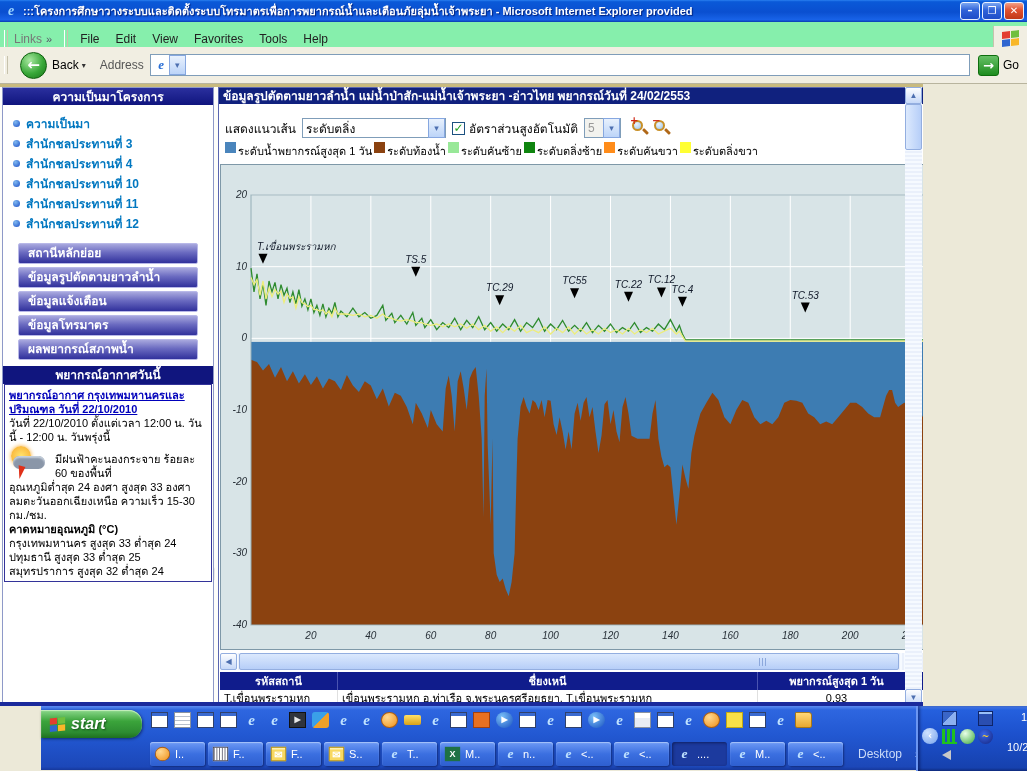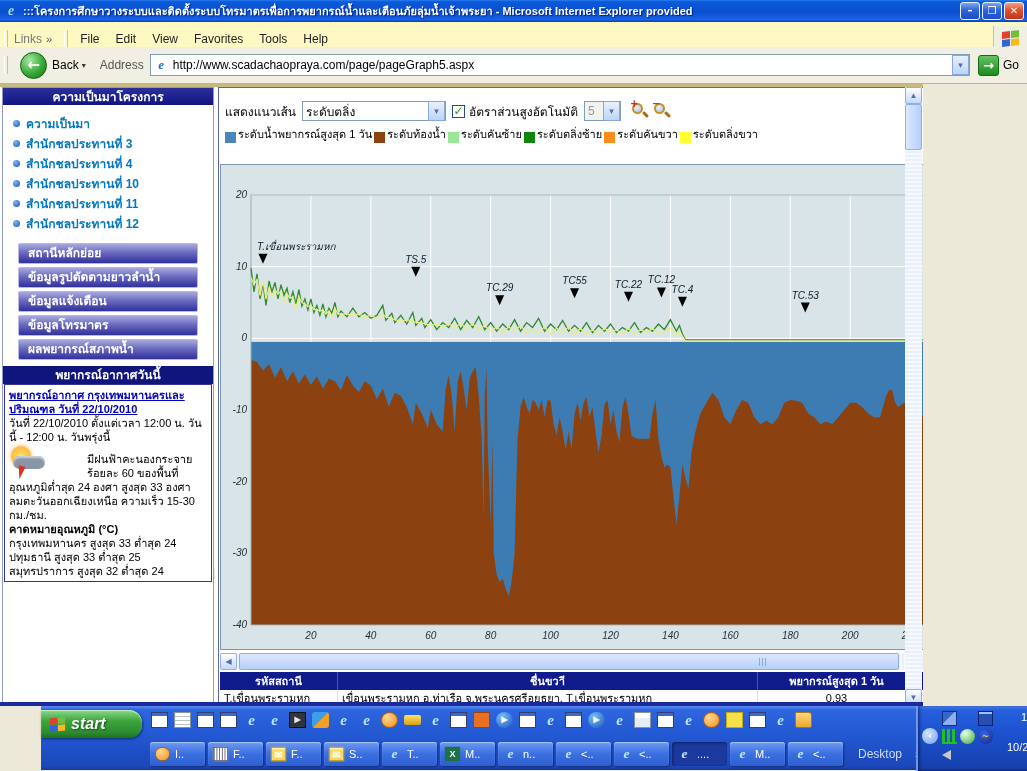--- a/index.html
+++ b/index.html
@@ -12,21 +12,21 @@
     display:flex; align-items:center; padding:0 3px; color:#fff; }
   .titlebar .ie-ico { width:16px; height:16px; color:#9AD4FF; font:bold italic 14px "Liberation Serif",serif; text-align:center; line-height:15px; }
   .titlebar .ttl { font:bold 11px "Liberation Sans",sans-serif; margin-left:4px; white-space:nowrap; overflow:hidden; flex:1;
     text-shadow:1px 1px 1px #00207A; }
   .winbtn { width:20px; height:18px; margin-left:2px; border:1px solid #EAF2FF; border-radius:3px;
     color:#fff; font:bold 10px "DejaVu Sans",sans-serif; text-align:center; line-height:16px;
     background:linear-gradient(180deg,#7CA7F2,#2F62D8 45%,#1E4DC8); }
   .winbtn.close { background:linear-gradient(180deg,#F2A088,#E05030 45%,#C03818); }
 
   
-  .menubar { position:absolute; left:0; top:22px; width:100%; height:34px; background:#fef9c3;
+  .menubar { position:absolute; left:0; top:22px; width:100%; height:34px; background:#86efac;
     border-bottom:1px solid #D8D4C0; display:flex; align-items:center; font-size:12px; color:#222; }
   .grip { width:4px; height:18px; margin:0 4px; border-left:1px solid #fff; border-right:1px solid #C6C2AC; }
   .links-lbl { color:#777; margin:0 2px 0 2px; }
   .chev { color:#556; font-size:11px; margin:0 8px 0 2px; }
   .menu-item { padding:3px 8px; }
   .winflag-box { margin-left:auto; width:34px; height:25px; display:flex; align-items:center; justify-content:center;
     border-left:1px solid #C6C2AC; background:#F1EEE2; }
   .flag { width:17px; height:15px; display:grid; grid-template-columns:8px 8px; grid-template-rows:7px 7px; gap:1px; transform:skewY(-6deg); }
   .flag i { display:block; }
   .flag .r{background:#E33E30;} .flag .g{background:#6FBF3E;} .flag .b{background:#2F66D0;} .flag .y{background:#F8B729;}
@@ -63,21 +63,21 @@
   .sb-link { display:flex; align-items:center; margin:1px 0; }
   .sb-bullet { width:7px; height:7px; border-radius:50%; background:radial-gradient(circle at 35% 30%,#7FB8F0,#1C50C8); margin-right:6px; flex:none; }
   .sb-link span { color:#0077C0; font-weight:bold; font-size:12px; }
   .sb-btn { margin:3px 15px; height:21px; border:1px solid #B8B8E8; border-radius:2px;
     background:linear-gradient(180deg,#A8A8DE 0%,#6A6AC0 45%,#31319C 100%);
     color:#fff; font:bold 12px "Liberation Sans",sans-serif; line-height:19px; padding-left:9px; }
   .sb-head2 { margin-top:6px; height:18px; background:#10157E; color:#fff; font:bold 12px "Liberation Sans",sans-serif;
     text-align:center; line-height:18px; }
   .weather { margin:0 1px; border:1px solid #333399; padding:3px 4px; font-size:11px; color:#000; line-height:14px; }
   .weather a { color:#0000BB; font-weight:bold; text-decoration:underline; }
-  .wx-row { display:flex; align-items:flex-end;gap:32px; }
+  .wx-row { display:flex; align-items:flex-end; }
   .wx-icon { position:relative; width:40px; height:34px; flex:none; margin:2px 6px 0 0; }
   .wx-sun { position:absolute; left:2px; top:0; width:20px; height:20px; border-radius:50%;
     background:radial-gradient(circle,#FFE36E,#F8A829); box-shadow:0 0 4px #F8A829; }
   .wx-cloud { position:absolute; left:4px; top:10px; width:32px; height:13px; border-radius:8px; background:#8A96A8; box-shadow:inset 0 2px 2px #C8D2DE; }
   .wx-bolt { position:absolute; left:8px; top:20px; width:0; height:0; border-left:4px solid transparent; border-right:3px solid transparent;
     border-top:13px solid #E03018; transform:rotate(14deg); }
   .wx-bold { font-weight:bold; }
 
   
   .main { position:absolute; left:218px; top:3px; width:788px; height:619px; background:#fff; border:1px solid #5A66B0; }
@@ -90,21 +90,21 @@
   .xp-select.small .val { width:18px; color:#999; }
   .xp-select.disabled { background:#F2F2EE; }
   .cb { width:13px; height:13px; border:1px solid #1C5180; background:#fff; color:#21A121; font:bold 12px "DejaVu Sans",sans-serif;
     line-height:11px; text-align:center; margin-right:4px; }
   .mag { position:relative; width:17px; height:17px; margin-left:5px; }
   .mag .lens { position:absolute; left:0; top:0; width:11px; height:11px; border-radius:50%; border:2px solid #C89028;
     background:radial-gradient(circle at 35% 30%,#EAF4FF,#9CC4E8); }
   .mag .handle { position:absolute; left:10px; top:10px; width:7px; height:3px; background:#B06818; transform:rotate(45deg); border-radius:1px; }
   .mag .sign { position:absolute; left:-2px; top:-5px; color:#D02818; font:bold 10px "DejaVu Sans",sans-serif; }
   .legend { display:flex; align-items:center; margin-top:4px; height:16px; }
-  .lg-item { display:flex; align-items:flex-end; margin-right:2px; }
+  .lg-item { display:flex; align-items:flex-start; margin-right:2px; }
   .lg-sq { width:11px; height:11px; margin-right:2px; flex:none; }
   .lg-lbl { font-size:11px; }
 
   .chartbox { position:absolute; left:1px; top:76px; width:784px; height:486px; background:#D8E4E7; border:1px solid #7E98A8; }
   .chartbox svg { display:block; }
 
   
   .hscroll { position:absolute; left:1px; top:565px; width:784px; height:17px; background:#F2F6FE;
     background-image:linear-gradient(90deg,#F6FAFF 50%, #EAF0FB 50%); background-size:4px 100%; display:flex; }
   .sb-btn-sq { width:17px; height:17px; flex:none; background:linear-gradient(180deg,#FDFEFF,#C6D8F8); border:1px solid #93AEE0;
@@ -222,21 +222,20 @@
   <div class="addrbar">
     <div class="grip"></div>
     <div class="backbtn">
       <div class="back-circle">←</div>
       <span class="back-lbl">Back</span>
       <span class="dd-arrow">▾</span>
     </div>
     <span class="addr-lbl">Address</span>
     <div class="addr-input">
       <div class="pg-ico">e</div>
-      <span class="addr-url">http://www.scadachaopraya.com/page/pageGraph5.aspx</span>
       <div class="combo-btn">▾</div>
     </div>
     <div class="gobtn">
       <div class="go-sq">→</div>
       <span>Go</span>
     </div>
   </div>
 
   <div class="page">
     <div class="khaki-strip"></div>
@@ -296,20 +295,21 @@
         <div class="wx-bold">คาดหมายอุณหภูมิ (°C)</div>
         <div id="wx-cities">
             <div>กรุงเทพมหานคร  สูงสุด 33  ต่ำสุด 24</div>
             <div>ปทุมธานี  สูงสุด 33  ต่ำสุด 25</div>
             <div>สมุทรปราการ  สูงสุด 32  ต่ำสุด 24</div>
           </div>
       </div>
     </div>
 
     <div class="main">
+      <div class="main-title">ข้อมูลรูปตัดตามยาวลำน้ำ แม่น้ำป่าสัก-แม่น้ำเจ้าพระยา -อ่าวไทย พยากรณ์วันที่ 24/02/2553</div>
       <div class="controls">
         <div class="ctrl-row">
           <span>แสดงแนวเส้น</span>
           <div class="xp-select">
             <span class="val">ระดับตลิ่ง</span>
             <div class="combo-btn">▾</div>
           </div>
           <div class="cb">✓</div>
           <span>อัตราส่วนสูงอัตโนมัติ</span>
           <div class="xp-select small disabled">
@@ -424,21 +424,21 @@
 
       <div class="hscroll">
         <div class="sb-btn-sq">◀</div>
         <div class="h-thumb"></div>
         <div class="sb-btn-sq" style="margin-left:auto">▶</div>
       </div>
 
       <div class="tbl">
         <div class="tbl-head" id="tbl-head">
             <div>รหัสสถานี</div>
-            <div>ชื่นขวาี</div>
+            <div>ชื่ยงเหนี</div>
             <div>พยากรณ์สูงสุด 1 วัน</div>
             <div>ระดับท้องน้ำ</div>
           </div>
         <div id="tbl-body">
             <div class="tbl-row">
               <div>T.เขื่อนพระรามหก</div>
               <div>เขื่อนพระรามหก อ.ท่าเรือ จ.พระนครศรีอยุธยา, T.เขื่อนพระรามหก</div>
               <div class="num">0.93</div>
               <div class="num">-3</div>
             </div>

